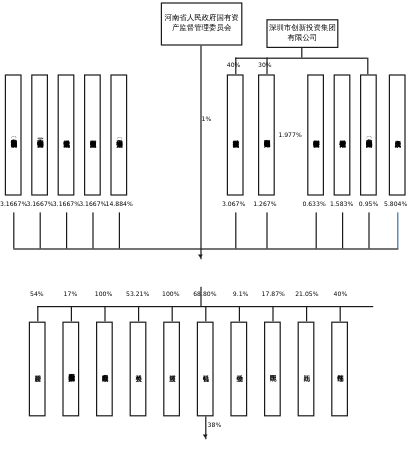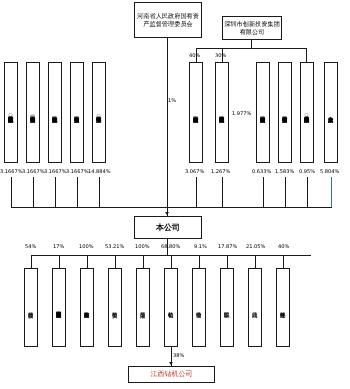--- a/index.html
+++ b/index.html
@@ -167,23 +167,20 @@
   <div class="ln v" style="left:222px; top:177px; height:30px;"></div>
   <div class="ln v" style="left:263px; top:177px; height:30px;"></div>
   <div class="ln v" style="left:285px; top:177px; height:30px;"></div>
   <div class="ln v" style="left:307px; top:177px; height:30px;"></div>
   <div class="ln v blue" style="left:331px; top:177px; height:30px;"></div>
 
   <div class="ln h" style="left:11px; top:207px; width:321px;"></div>
   <div class="ln v" style="left:167px; top:207px; height:9px;"></div>
   <div class="arrow" style="left:165px; top:212px;"></div>
 
-  <div class="box hbox company-box" style="left:134px; top:216px; width:68px; height:23px;">
-    <span>本公司</span>
-  </div>
 
   <div class="ln v" style="left:167px; top:239px; height:16px;"></div>
   <div class="ln h" style="left:31px; top:255px; width:280px;"></div>
 
   <div class="ln v" style="left:31px;  top:255px; height:13px;"></div>
   <div class="ln v" style="left:59px;  top:255px; height:13px;"></div>
   <div class="ln v" style="left:87px;  top:255px; height:13px;"></div>
   <div class="ln v" style="left:115px; top:255px; height:13px;"></div>
   <div class="ln v" style="left:143px; top:255px; height:13px;"></div>
   <div class="ln v" style="left:171px; top:255px; height:13px;"></div>
@@ -231,17 +228,14 @@
     <span class="vtxt">幼儿园</span>
   </div>
   <div class="box vbox" style="left:276px; top:268px; width:14px; height:79px;">
     <span class="vtxt">锺造配件</span>
   </div>
 
   <div class="ln v" style="left:171px; top:347px; height:19px;"></div>
   <div class="pct" style="left:173px; top:352px;">38%</div>
   <div class="arrow" style="left:169px; top:362px;"></div>
 
-  <div class="box hbox bottom-box" style="left:128px; top:366px; width:87px; height:17px;">
-    <span>江西钻机公司</span>
-  </div>
 
 </div>
 
 </body></html>

